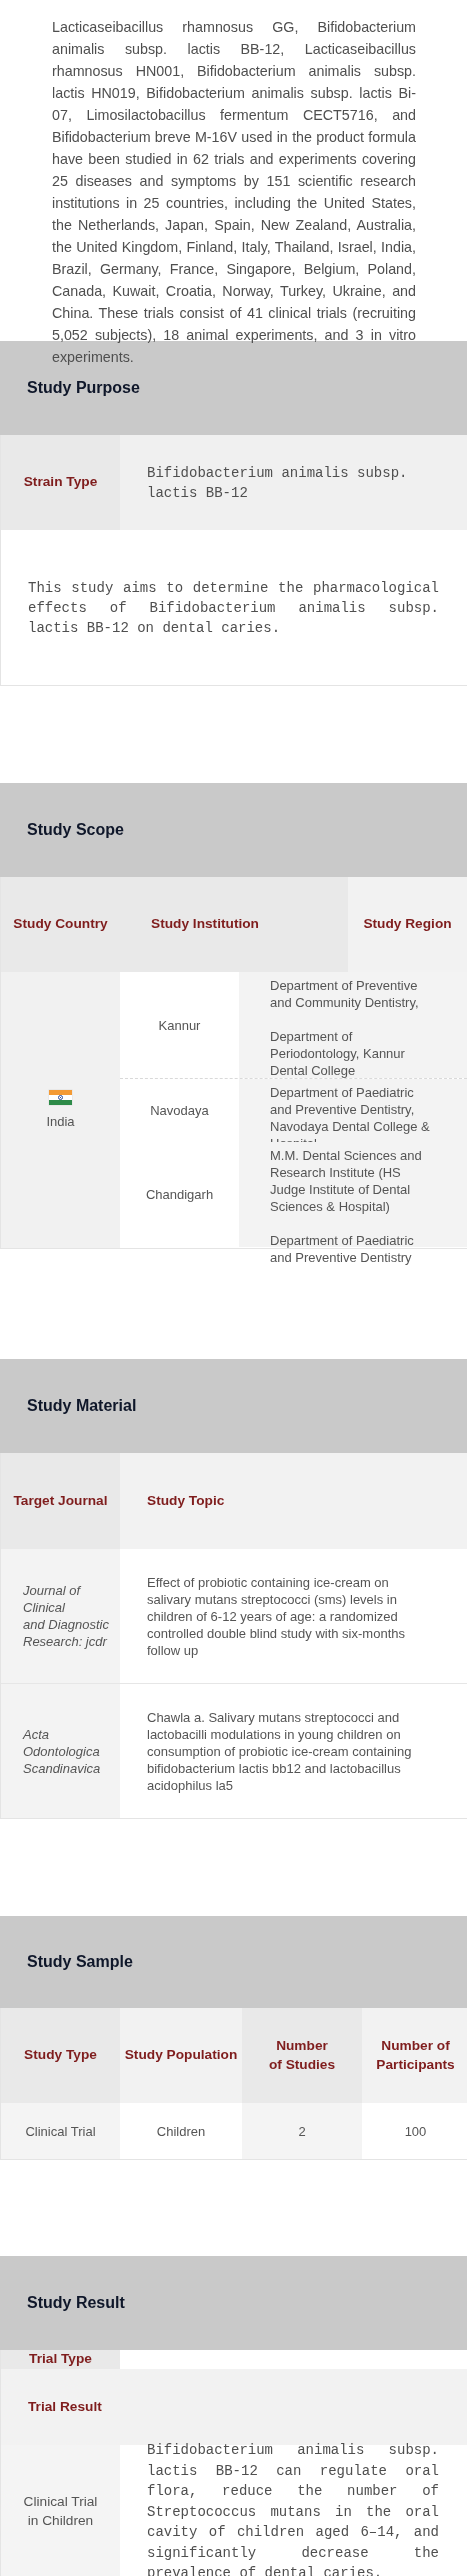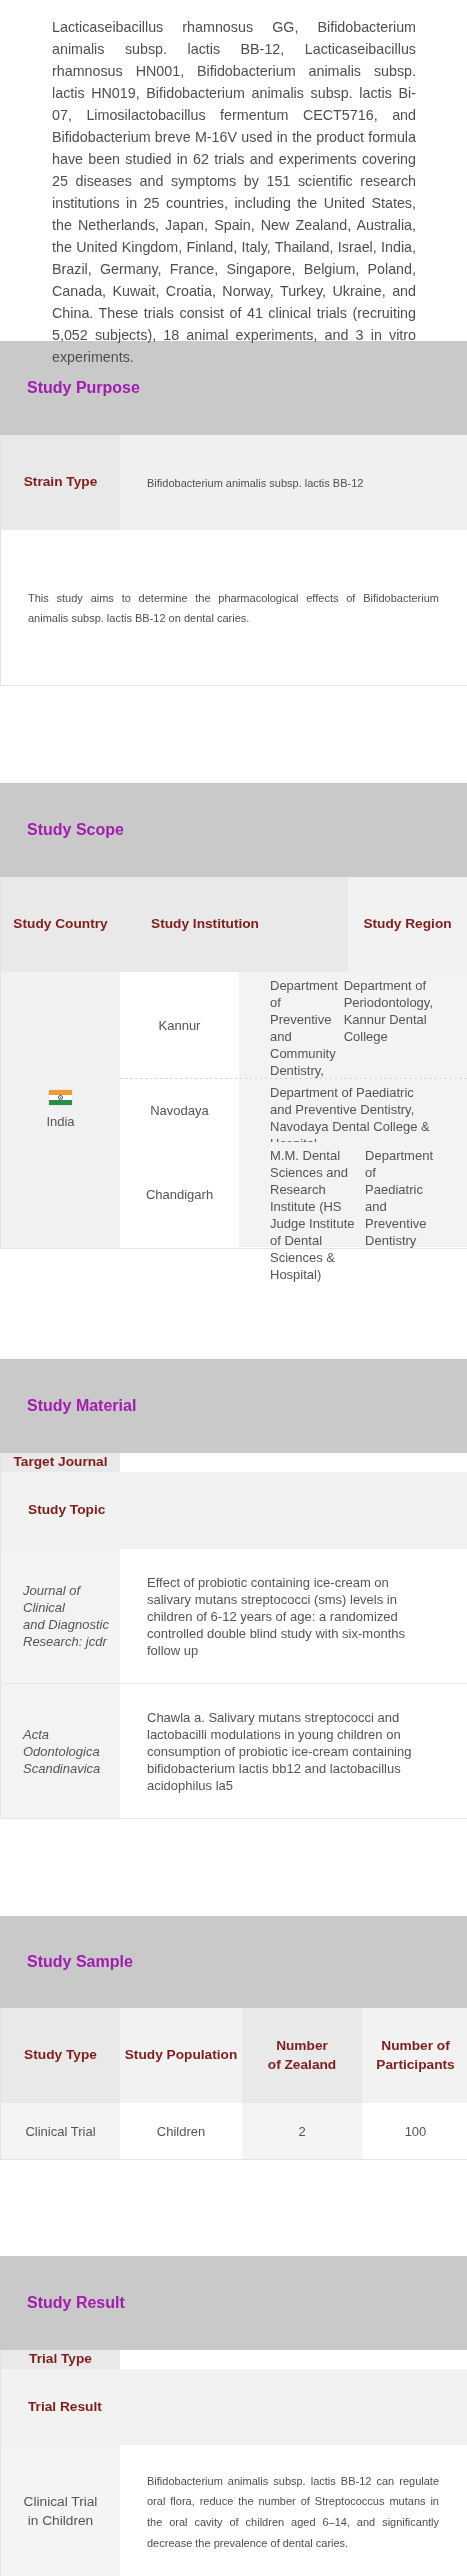--- a/index.html
+++ b/index.html
@@ -7,59 +7,59 @@
   body { font-family:"Liberation Sans", sans-serif; }
   .page { width:468px; margin:0 auto; background:#fff; }
 
   
   .intro { height:341px; padding:15.6px 52px 0 52px; font-size:14.3px; line-height:22px;
            color:#4f4f4f; text-align:justify; }
 
   
   .band { height:94px; background:#c9c9c9; display:flex; align-items:center;
           padding-left:27px; }
-  .band-title { font-size:16px; font-weight:bold; color:#a21caf; }
+  .band-title { font-size:16px; font-weight:bold; color:#0f172a; }
 
   
   .tbl { border:0.6px solid #e4e4e4; border-top:none; }
   .row { display:flex; }
   .cell { display:flex; align-items:center; }
   .cell-c { justify-content:center; text-align:center; }
   .cell-l { padding-left:27px; padding-right:28px; }
   .w190 { width:119px; flex:none; }
   .w195 { width:122px; flex:none; }
   .w193 { width:120px; flex:none; }
   .w172 { width:107px; flex:none; }
   .wfill { flex:1; min-width:0; }
 
   .lab  { font-weight:bold; color:#7f1d1d; font-size:13.7px; line-height:18.7px; }
-  .val  { color:#4f4f4f; font-size:11px; line-height:20px; }
+  .val  { color:#4f4f4f; font-size:14px; line-height:20px;font-family:Liberation Mono, monospace; }
   .small{ color:#555555; font-size:13px; line-height:17px; }
   .just { text-align:justify; }
   .preline { white-space:pre-line; }
   .italic { font-style:italic; }
 
   
   .bg-hd { background:#e9e9e9; }  
   .bg-hl { background:#f2f2f2; }  
   .bg-b1 { background:#f3f3f3; }  
   .bg-b2 { background:#f5f5f5; }  
   .bg-b3 { background:#f0f0f0; }
   .bg-c  { background:#f1f1f1; }
   .bg-w  { background:#ffffff; }
 
   
   .country-cell { flex-direction:column; justify-content:center; gap:8px; }
   .grp { display:flex; }
   .grp-region { width:119px; flex:none; display:flex; align-items:center;
                 justify-content:center; background:#fff; }
-  .grp-inst { flex:1; background:#f3f3f3; display:flex; flex-direction:row;
-              justify-content:flex-start; padding:5px 34px 5px 31px; }
+  .grp-inst { flex:1; background:#f3f3f3; display:flex; flex-direction:column;
+              justify-content:space-between; padding:5px 34px 5px 31px; }
   .grp-inst p { margin:0; }
-  .grp-inst p + p { }
+  .grp-inst p + p { margin-top:17px; }
   .grp-dashed { border-top:1.2px dashed #d9d9d9; }
 
   
   .flag { width:22.5px; height:15px; box-shadow:0 0 0 0.6px rgba(0,0,0,0.06); }
   .flag-stripe { height:5px; }
   .flag-saffron { background:#f39a35; }
   .flag-white { background:#ffffff; display:flex; align-items:center; justify-content:center; }
   .flag-green { background:#2e8b49; }
   .chakra { width:5px; height:5px; border:0.6px solid #2b4c9b; border-radius:50%;
             background:radial-gradient(circle,#2b4c9b 0,#2b4c9b 0.6px,rgba(0,0,0,0) 1px); }
@@ -135,21 +135,21 @@
       </div>
     </div>
   </div>
 
   <div class="gap176"></div>
 
   <div class="band">
     <span class="band-title">Study Material</span>
   </div>
   <div class="tbl">
-    <div class="row" style="height:96px;flex-direction:column;">
+    <div class="row" style="height:96px;">
       <div class="cell cell-c w190 bg-hd lab">Target Journal</div>
       <div class="cell cell-l wfill bg-hl lab">Study Topic</div>
     </div>
     <div class="row" style="height:134px;">
       <div class="cell w190 bg-b1 small italic preline" style="padding-left:22px;">Journal of Clinical
 and Diagnostic
 Research: jcdr</div>
       <div class="cell cell-l wfill bg-w small" style="padding-right:36px;">Effect of probiotic containing ice-cream on salivary mutans streptococci (sms) levels in children of 6-12 years of age: a randomized controlled double blind study with six-months follow up</div>
     </div>
     <div class="row mat-row2" style="height:135px;">
@@ -163,21 +163,21 @@
   <div class="gap155"></div>
 
   <div class="band" style="height:92px;">
     <span class="band-title">Study Sample</span>
   </div>
   <div class="tbl">
     <div class="row" style="height:95px;">
       <div class="cell cell-c w190 bg-hd lab">Study Type</div>
       <div class="cell cell-c w195 bg-hl lab">Study Population</div>
       <div class="cell cell-c w193 bg-hd lab preline">Number
-of Zealand</div>
+of Studies</div>
       <div class="cell cell-c w172 bg-hl lab preline">Number of
 Participants</div>
     </div>
     <div class="row" style="height:56px;">
       <div class="cell cell-c w190 small" style="background:#f4f4f4;">Clinical Trial</div>
       <div class="cell cell-c w195 bg-w small">Children</div>
       <div class="cell cell-c w193 small" style="background:#f4f4f4;">2</div>
       <div class="cell cell-c w172 bg-w small">100</div>
     </div>
   </div>

